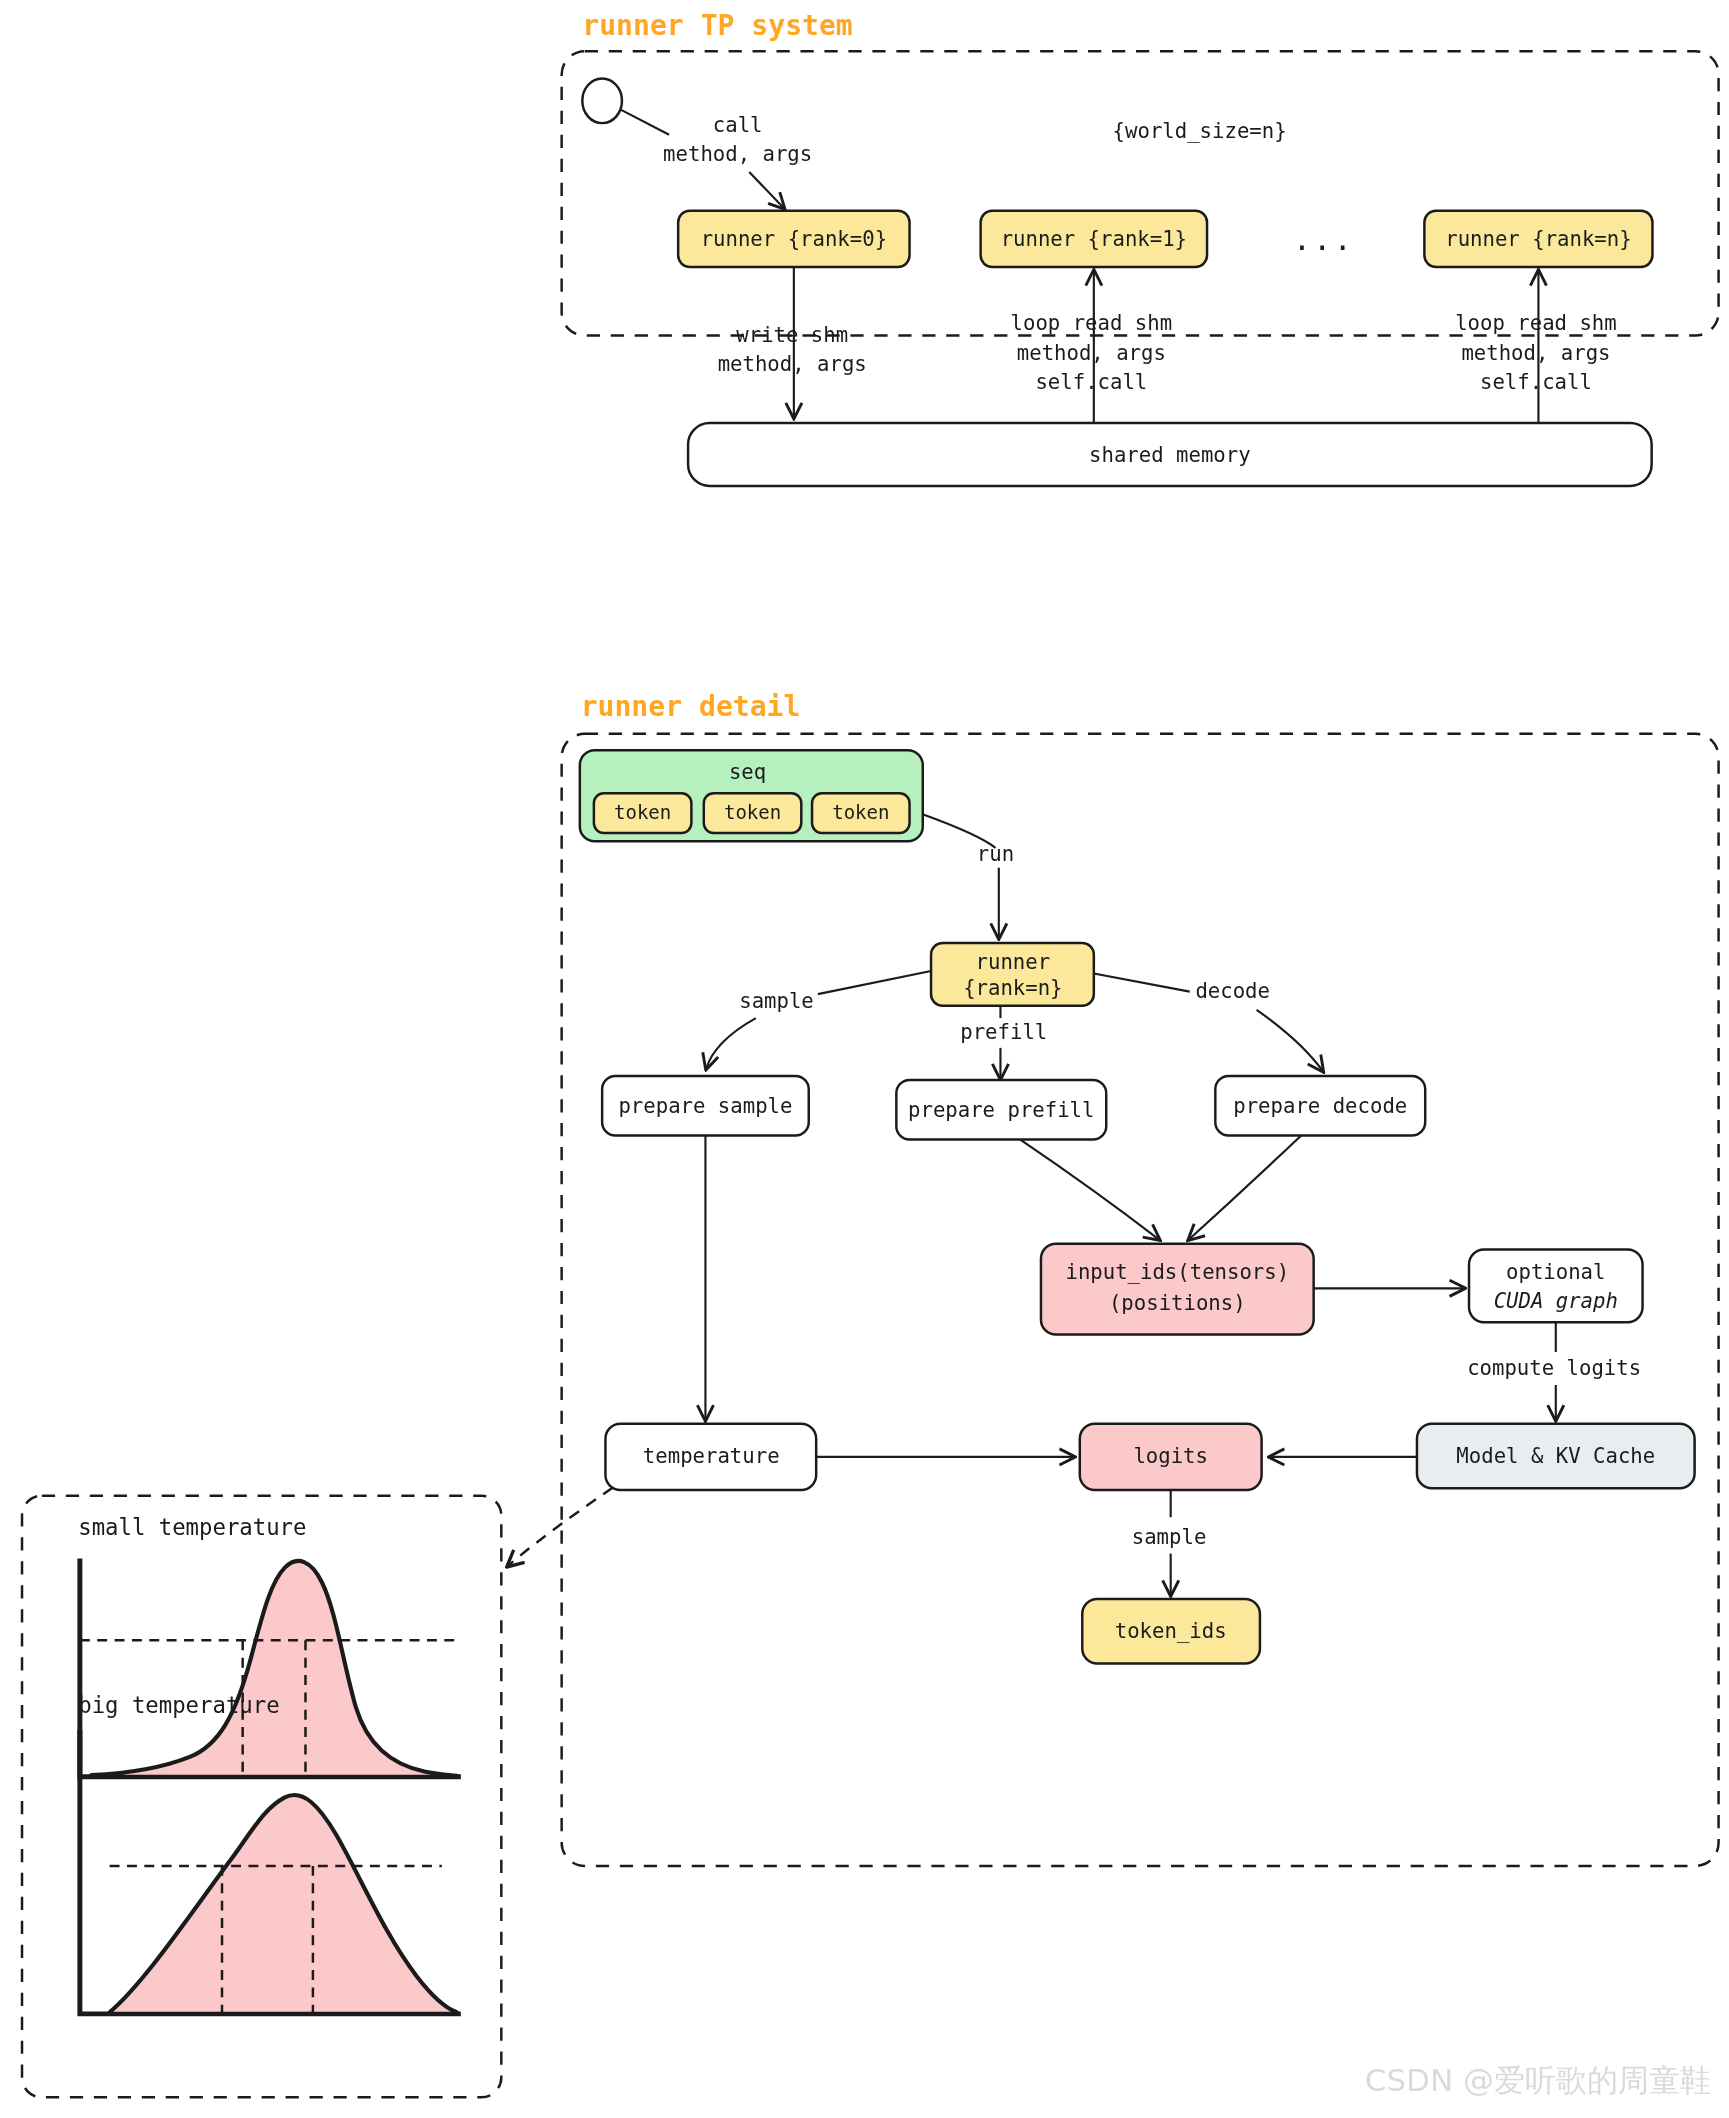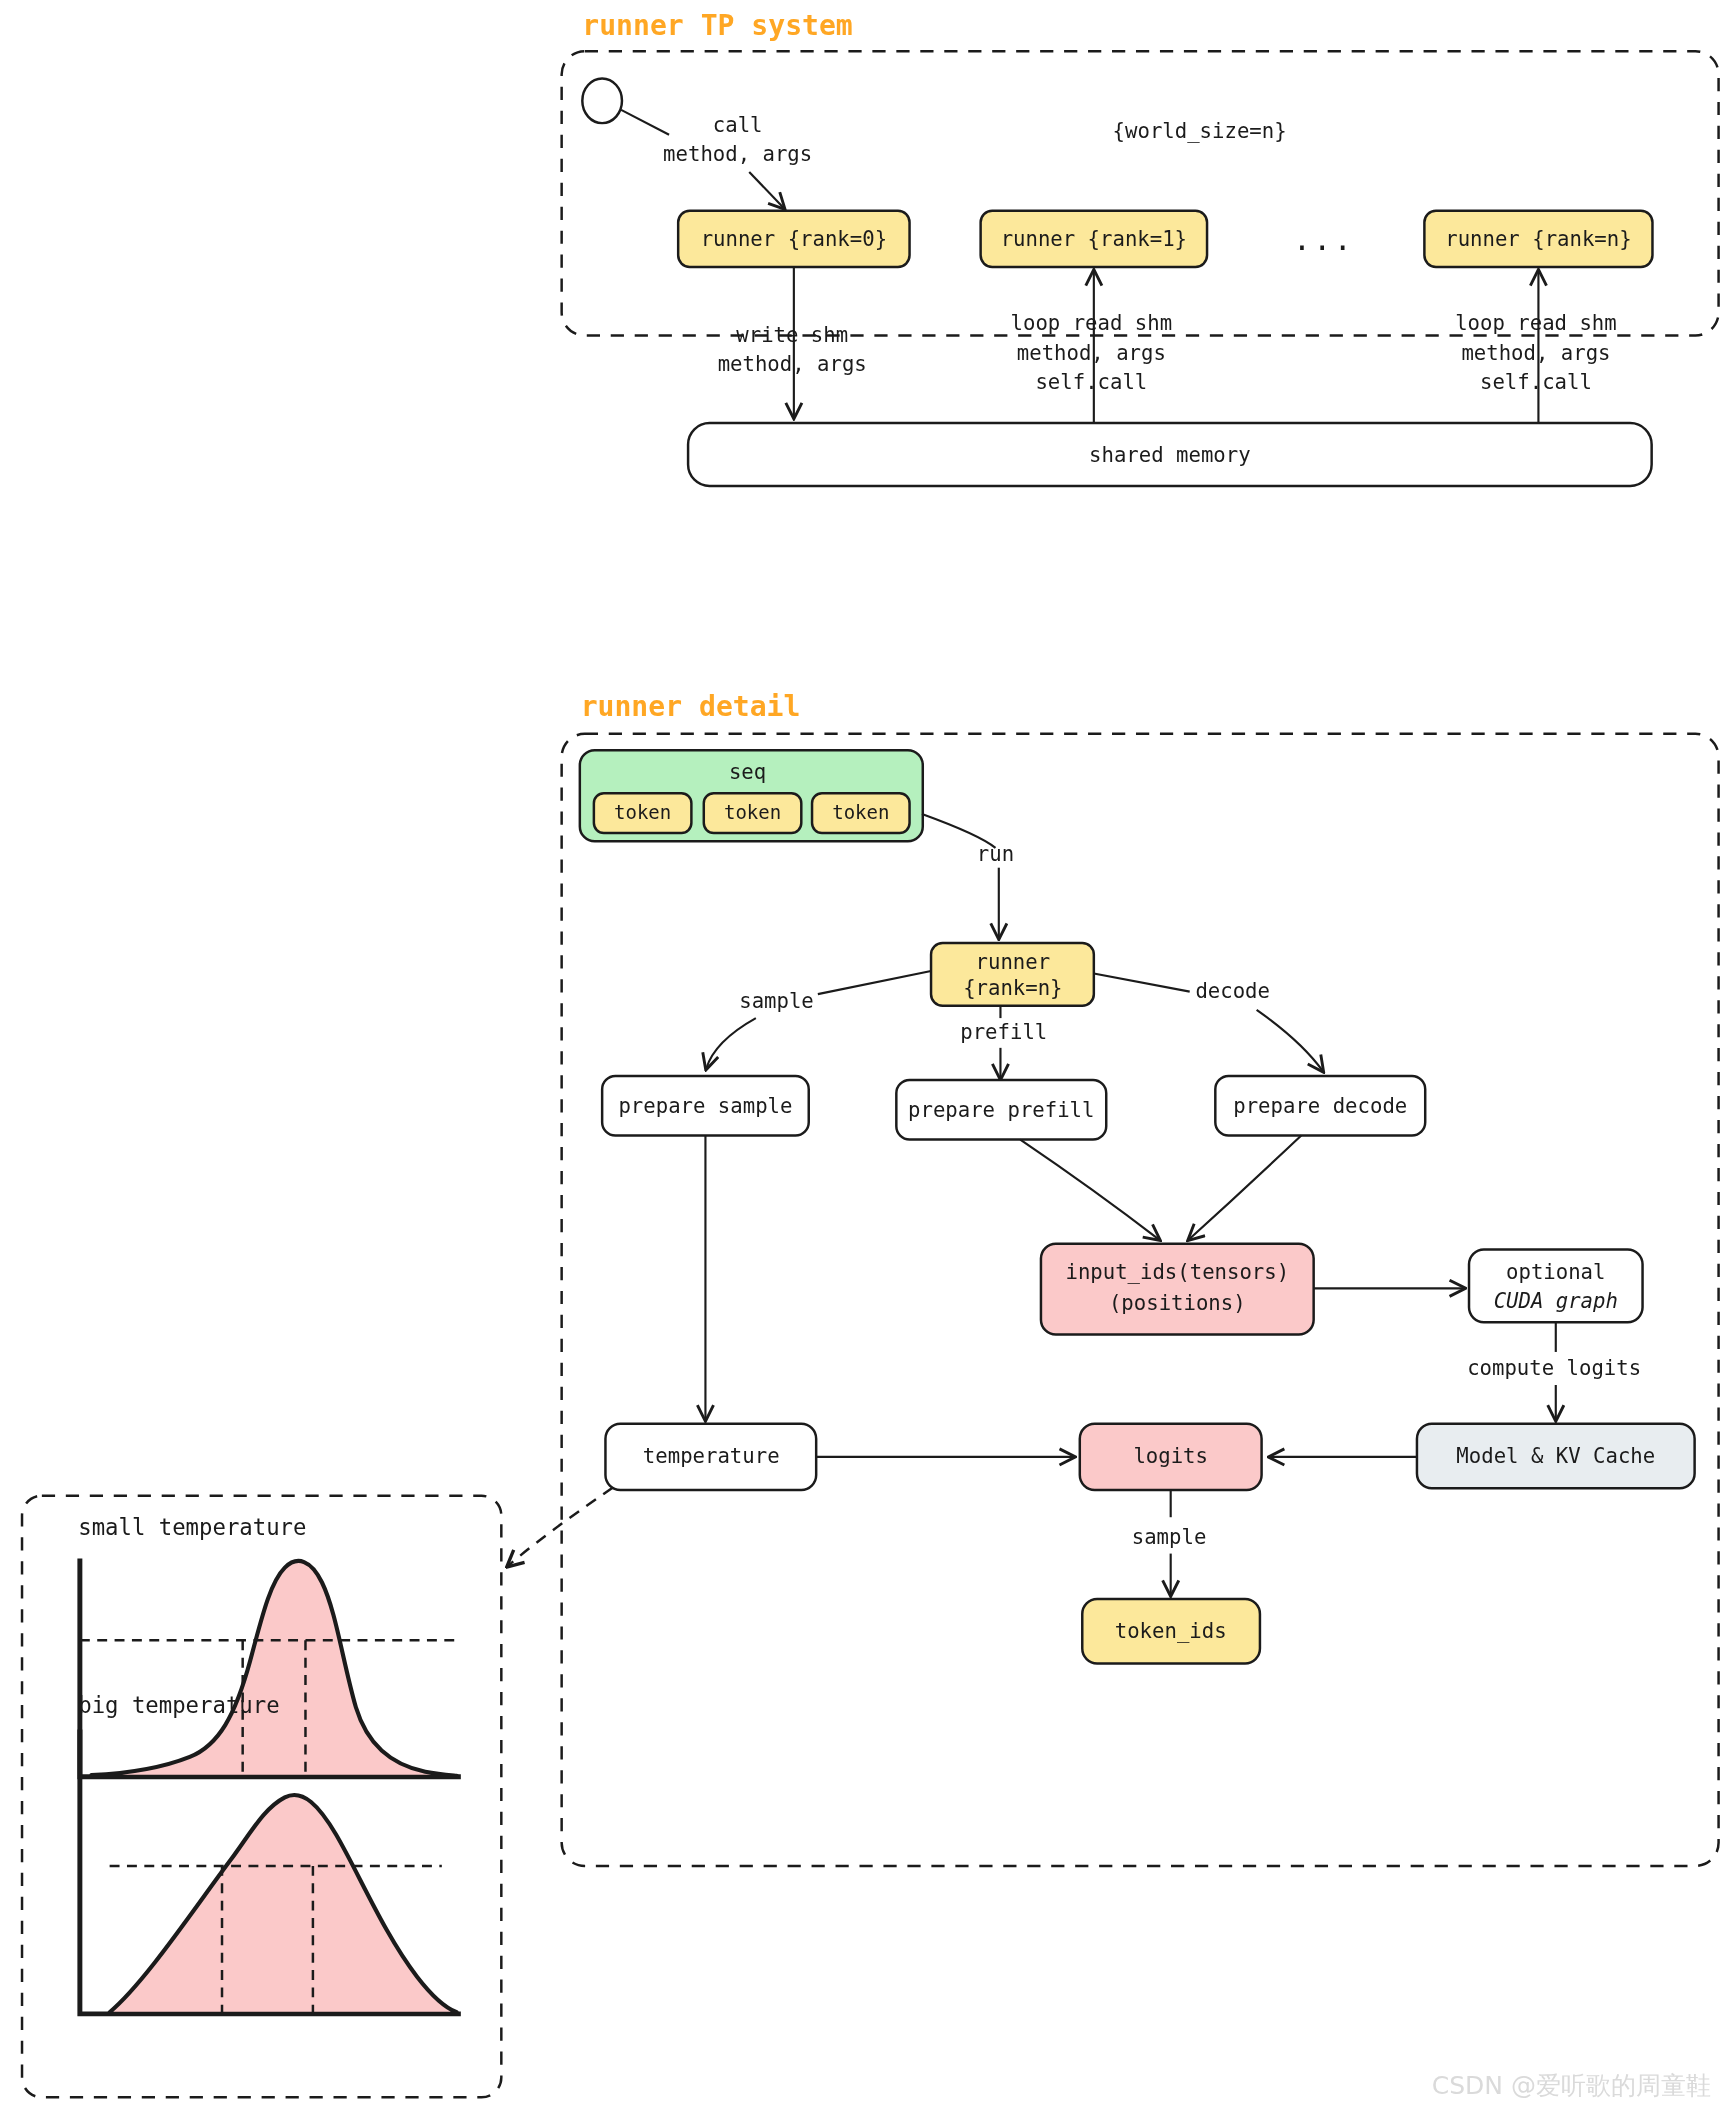--- a/index.html
+++ b/index.html
@@ -108,21 +108,21 @@
     fill: none;
     stroke: #1b1b1b;
     stroke-width: 3;
     stroke-dasharray: 12 9;
   }
   .watermark {
     position: absolute;
     right: 18px;
     bottom: 16.5px;
     font-family: "DejaVu Sans", sans-serif;
-    font-size: 25px;
+    font-size: 31px;
     color: #dadada;
     white-space: nowrap;
     user-select: none;
   }
 </style>
 </head>
 <body>
 
 <div id="diagram-root">
 <svg width="1729" height="2118" viewBox="0 0 2092 2563" xmlns="http://www.w3.org/2000/svg">

